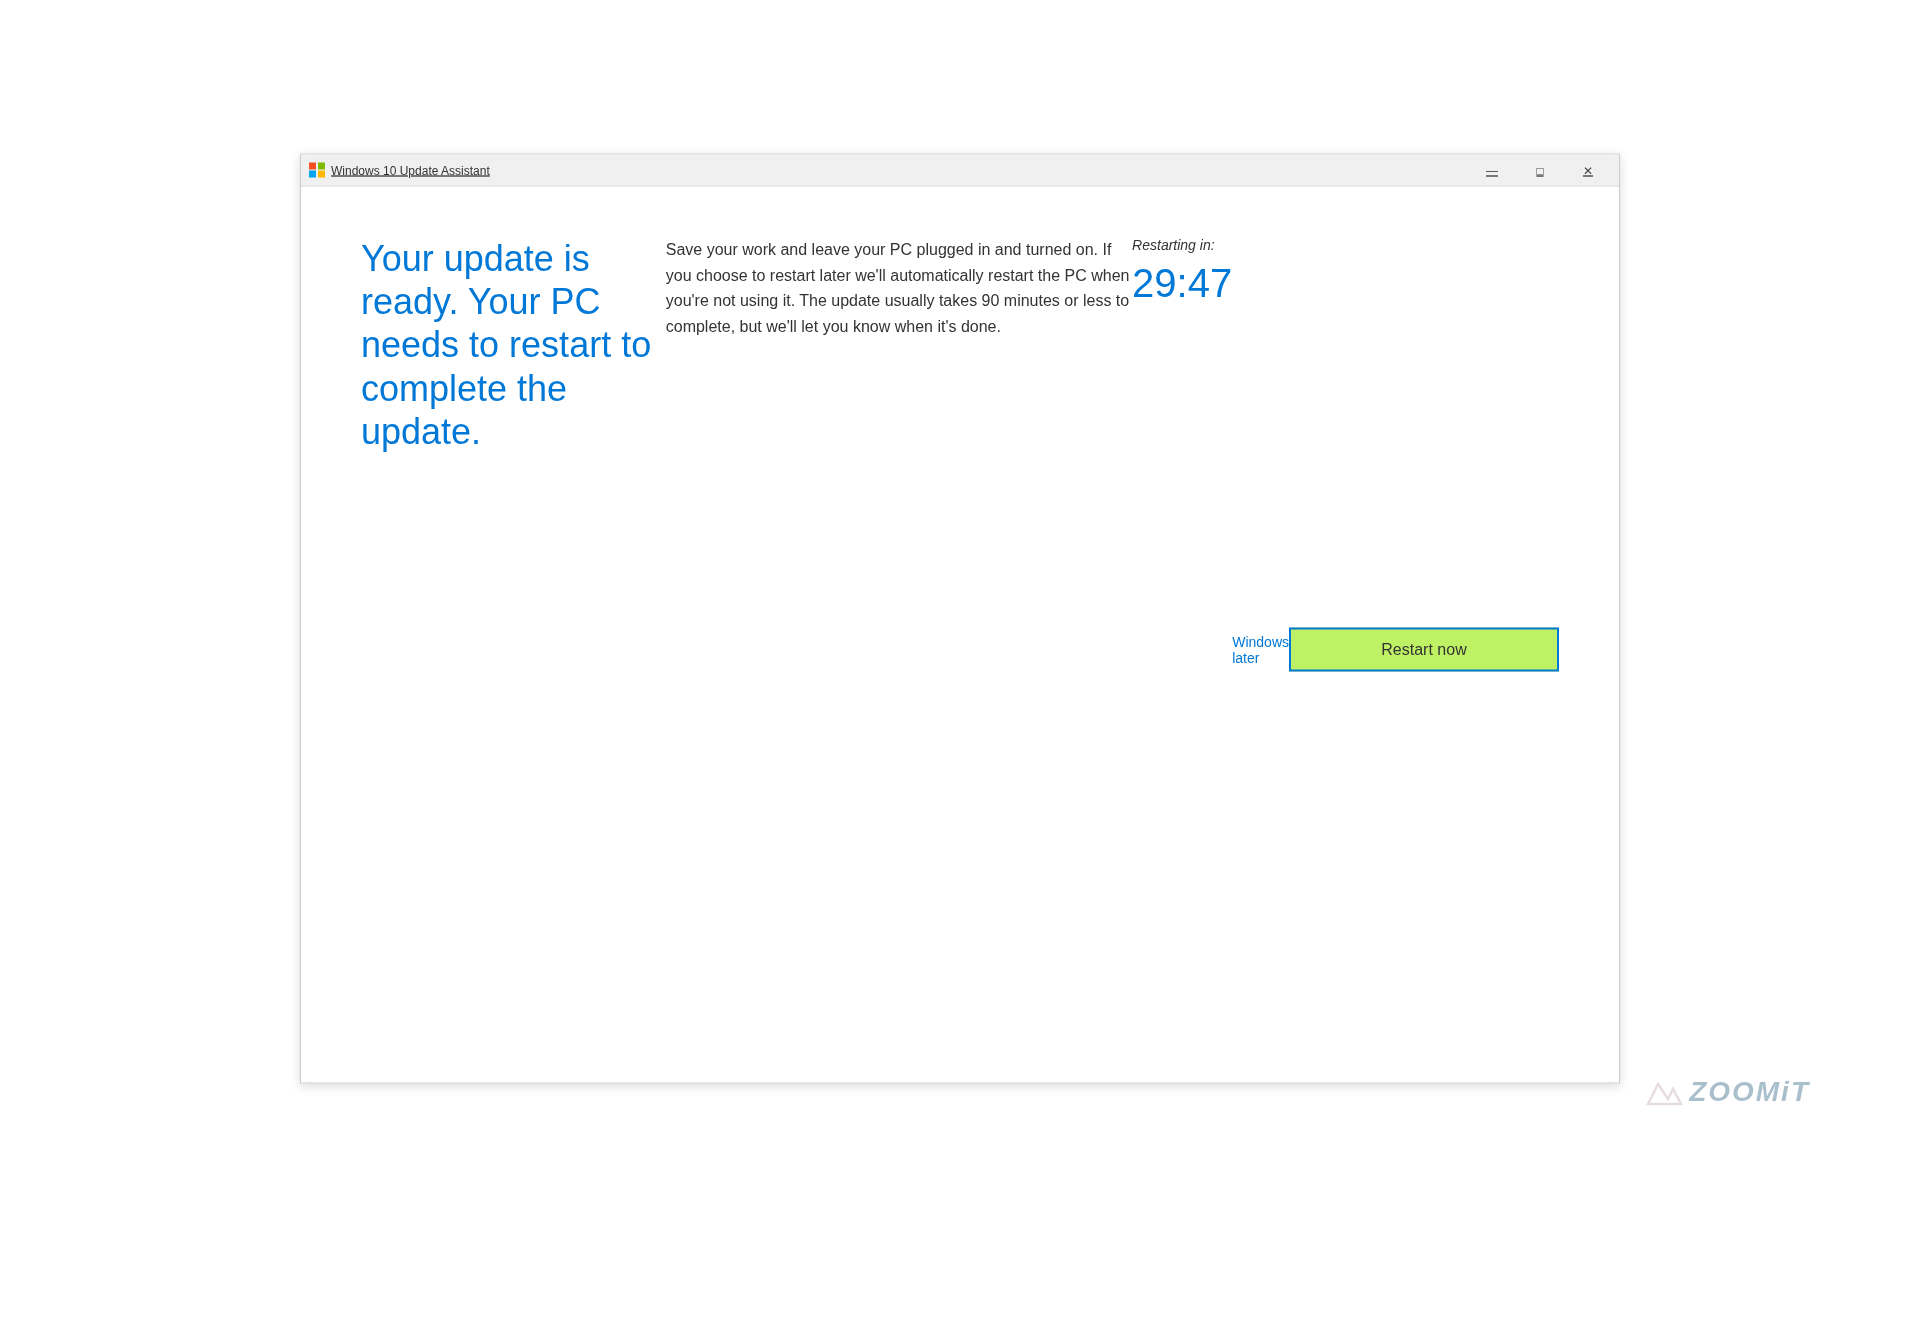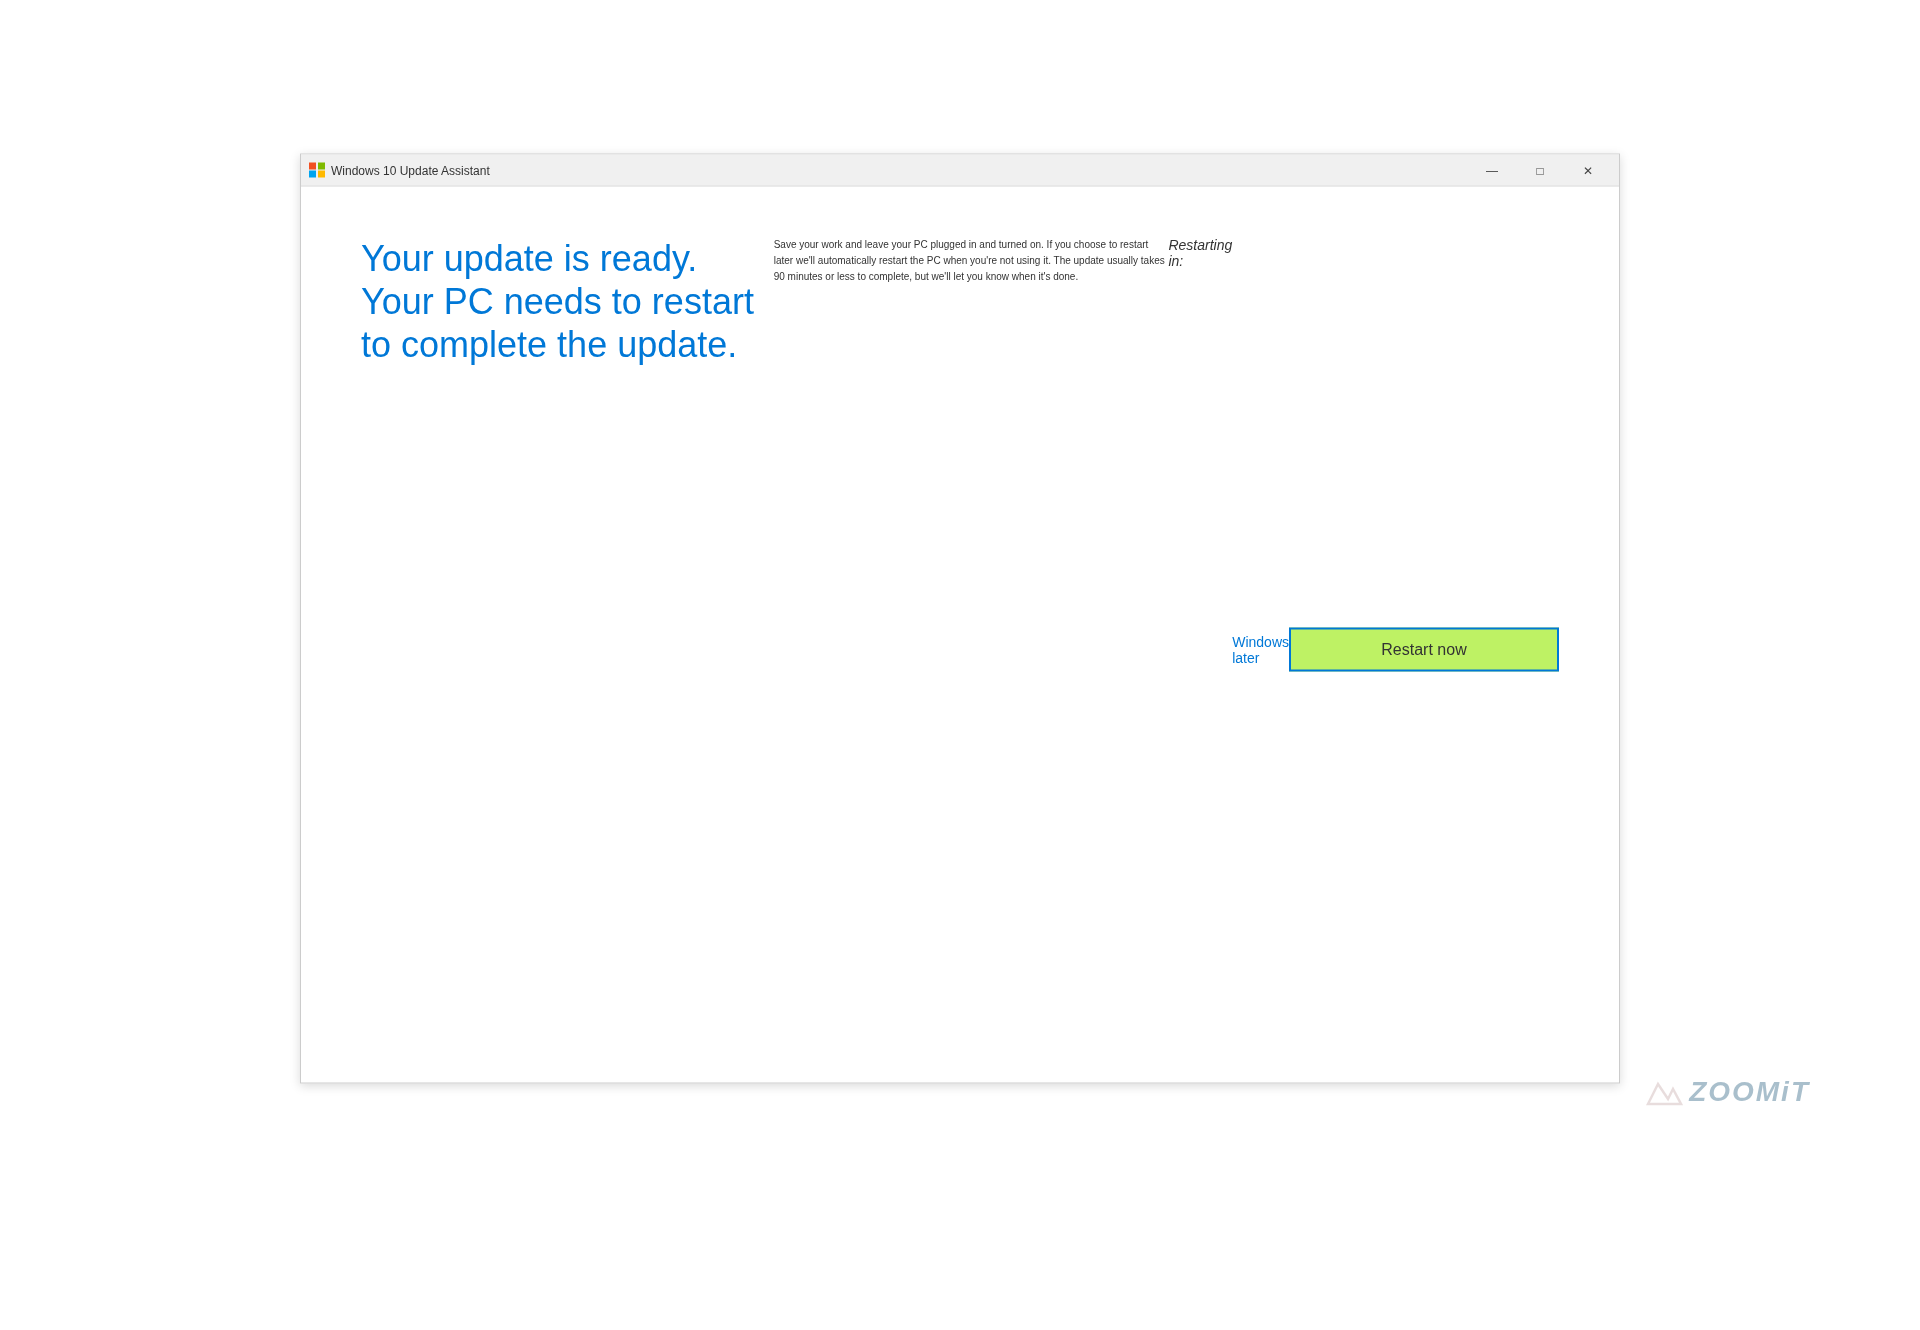--- a/index.html
+++ b/index.html
@@ -32,20 +32,21 @@
 
     .titlebar {
       height: 32px;
       background: #f0f0f0;
       border-bottom: 1px solid #ddd;
       display: flex;
       align-items: center;
       justify-content: space-between;
       padding: 0 8px;
       flex-shrink: 0;
+      text-decoration: underline;
     }
 
     .titlebar-left {
       display: flex;
       align-items: center;
       gap: 6px;
     }
 
     .windows-icon {
       width: 16px;
@@ -99,21 +100,21 @@
     .main-title {
       font-size: 36px;
       font-weight: 300;
       color: #0078d7;
       line-height: 1.2;
       margin-bottom: 30px;
       max-width: 1000px;
     }
 
     .description {
-      font-size: 10px;
+      font-size: 16px;
       color: #333;
       line-height: 1.6;
       max-width: 1050px;
       margin-bottom: 50px;
     }
 
     .restarting-label {
       font-size: 14px;
       color: #333;
       margin-bottom: 8px;
@@ -255,20 +256,21 @@
       <button class="titlebar-btn">□</button>
       <button class="titlebar-btn close">✕</button>
     </div>
   </div>
 
   <div class="content">
     <h1 class="main-title">Your update is ready. Your PC needs to restart to complete the update.</h1>
     <p class="description">Save your work and leave your PC plugged in and turned on. If you choose to restart later we'll automatically restart the PC when you're not using it. The update usually takes 90 minutes or less to complete, but we'll let you know when it's done.</p>
     <div>
       <div class="restarting-label">Restarting in:</div>
+      <div class="countdown">29:47</div>
     </div>
 
     <div class="spacer"></div>
 
     <div class="footer">
       <div class="footer-left">
         <a class="restart-later-link">Windows later</a>
       </div>
       <div class="footer-right">
         <button class="restart-now-btn">Restart now</button>

